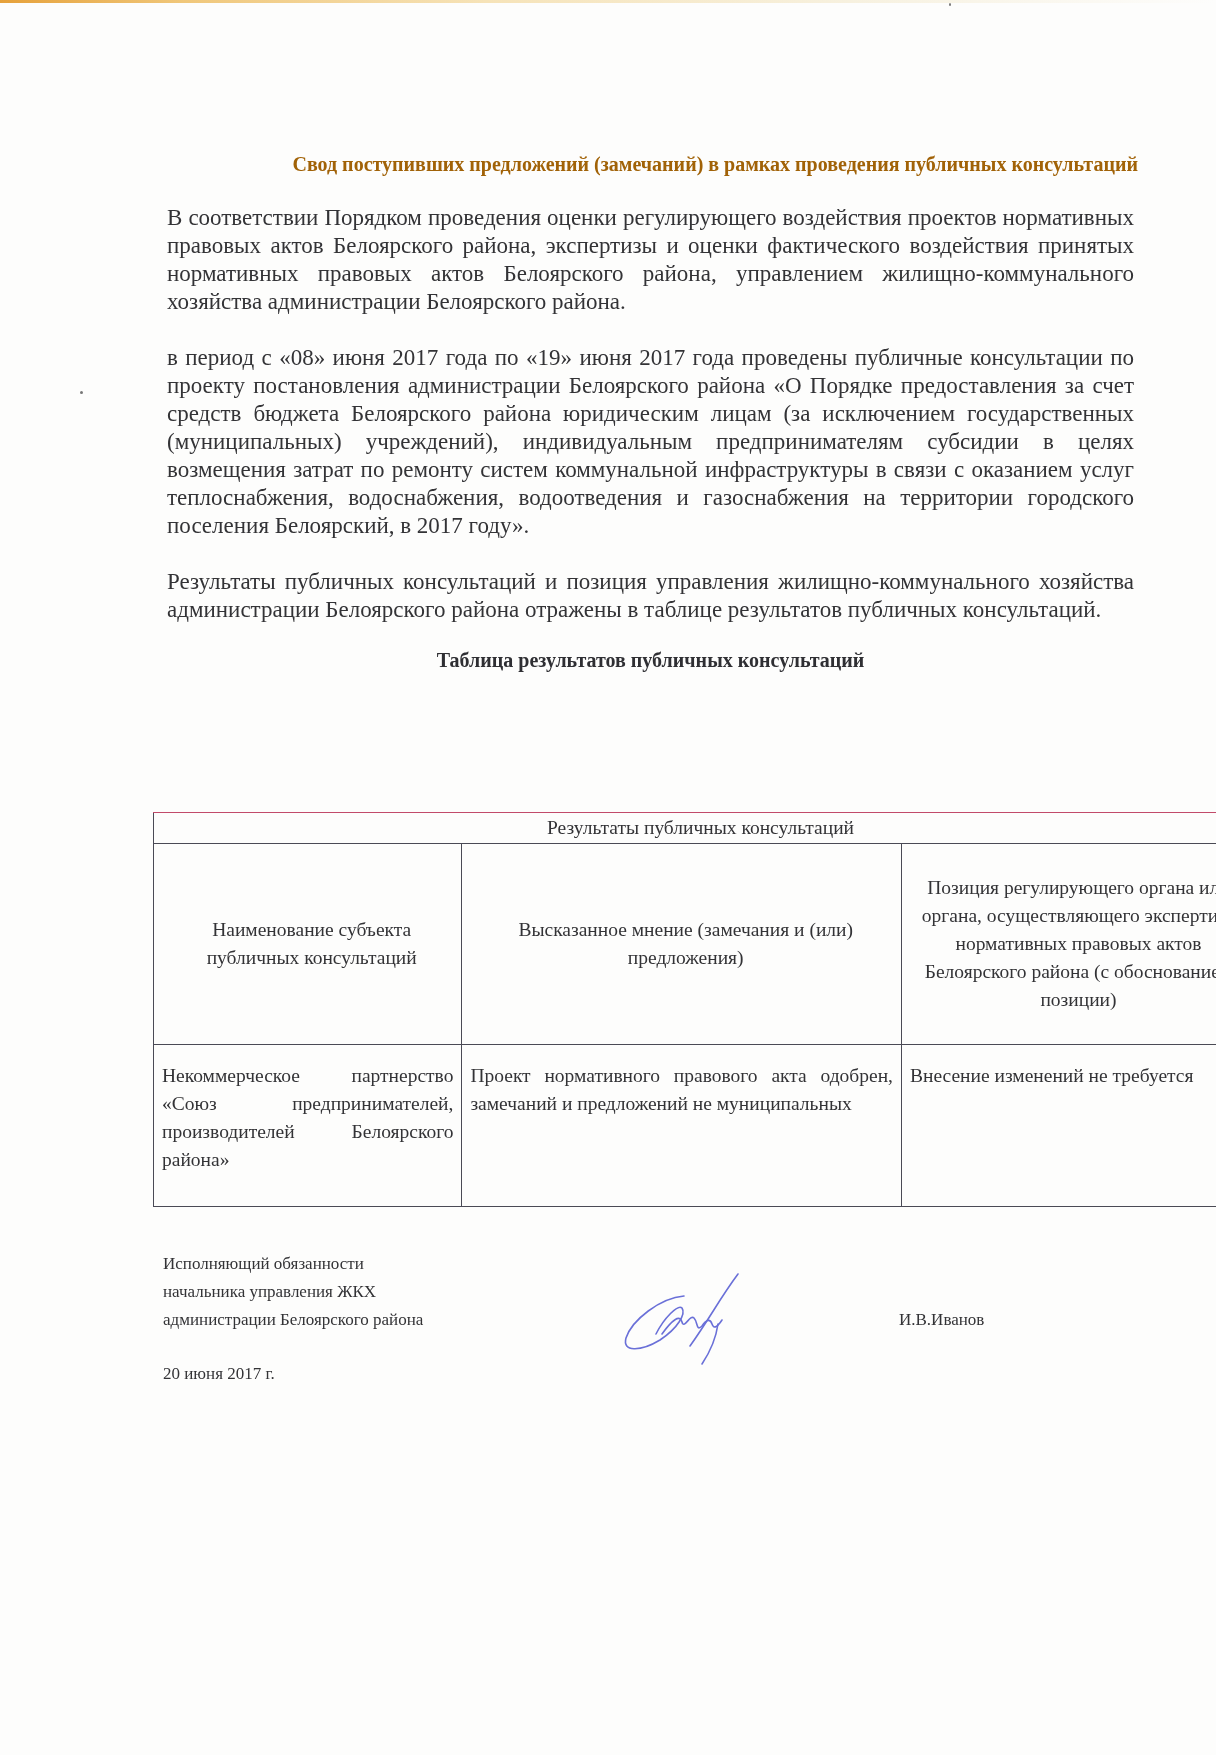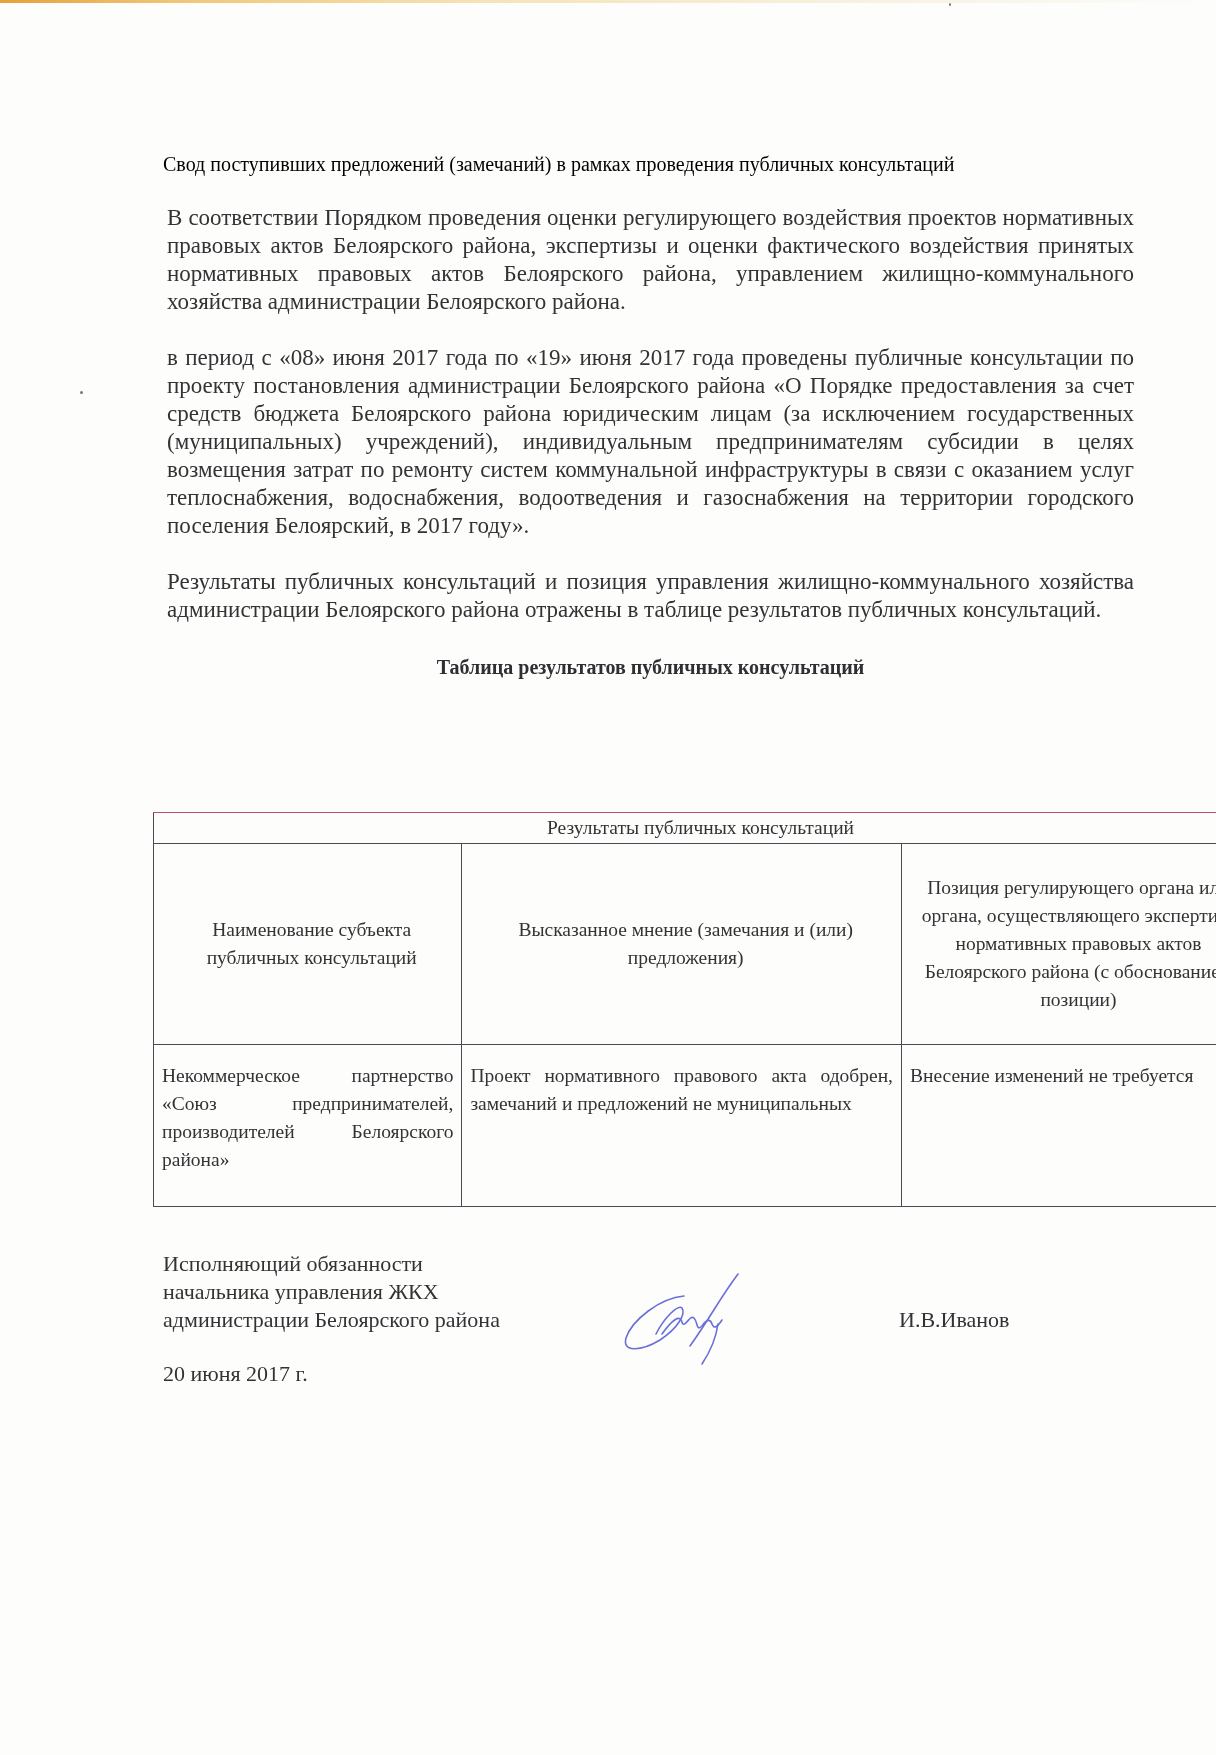--- a/index.html
+++ b/index.html
@@ -22,42 +22,42 @@
       height: 3px;
       background: linear-gradient(to right, #e6a13a 0%, #f0c77a 15%, #f6e3b8 40%, #f7f1df 70%, #fdfdfc 100%);
     }
     .page {
       position: absolute;
       left: 163px;
       top: 150px;
       width: 975px;
     }
     .title {
-      font-weight: normal;
+      font-weight: bold;
       font-size: 20px;
       line-height: 28px;
-      text-align: left;
+      text-align: right;
       margin: 0 0 0 0;
-      color: #000000;
+      color: #a16207;
     }
     .para {
       font-size: 23px;
       line-height: 28px;
       text-align: justify;
       margin: 4px;
     }
     .p1 { margin-top: 26px; }
     .p2 { margin-top: 28px; }
     .p3 { margin-top: 28px; }
     .table-title {
       font-weight: bold;
       font-size: 20px;
       line-height: 28px;
       text-align: center;
-      margin-top: 29px;
+      margin-top: 22px;
       color: #2f2f33;
     }
     table.results {
       position: absolute;
       left: -10px;
       top: 662px;
       width: 1095px;
       border-collapse: collapse;
       font-size: 19.5px;
       line-height: 28px;
@@ -87,21 +87,21 @@
       padding-top: 17px;
     }
     .col1 { width: 262px; }
     .col2 { width: 384px; }
     .col3 { width: 297px; }
     .signature-block {
       position: absolute;
       left: 163px;
       top: 1250px;
       width: 900px;
-      font-size: 22px;
+      font-size: 17px;
       line-height: 28px;
     }
     .sig-line { margin: 0; }
     .sig-name {
       position: absolute;
       left: 736px;
       top: 56px;
     }
     .sig-date {
       margin-top: 26px;

